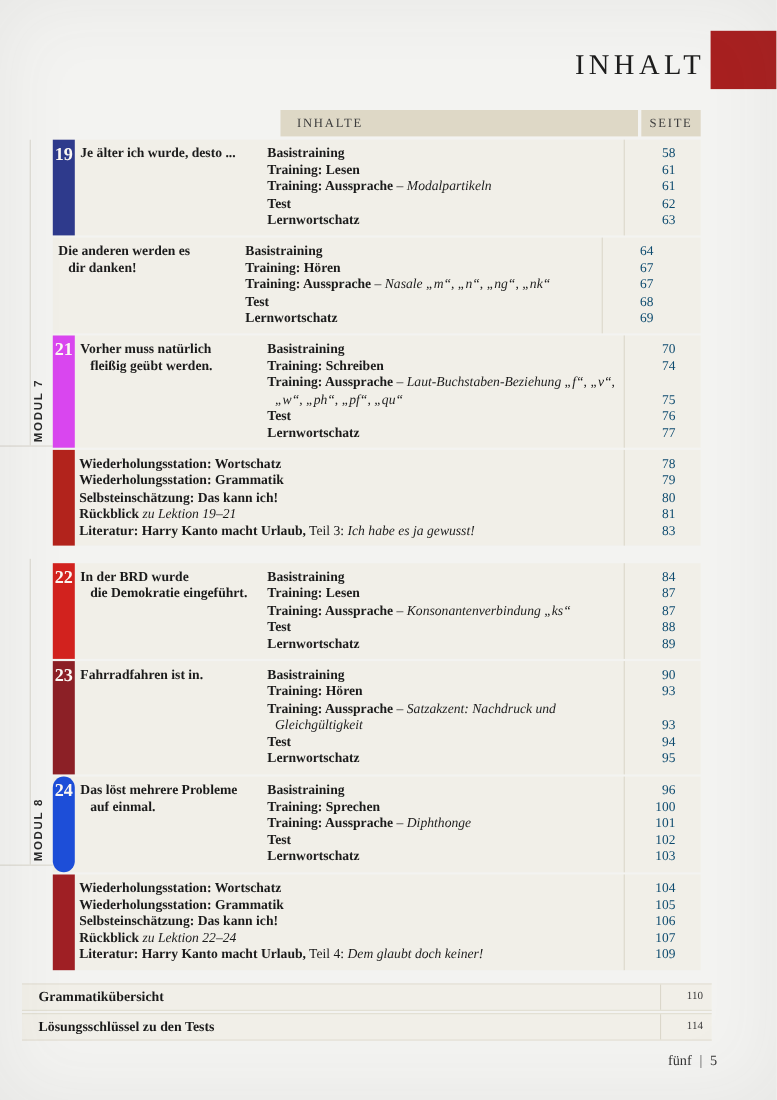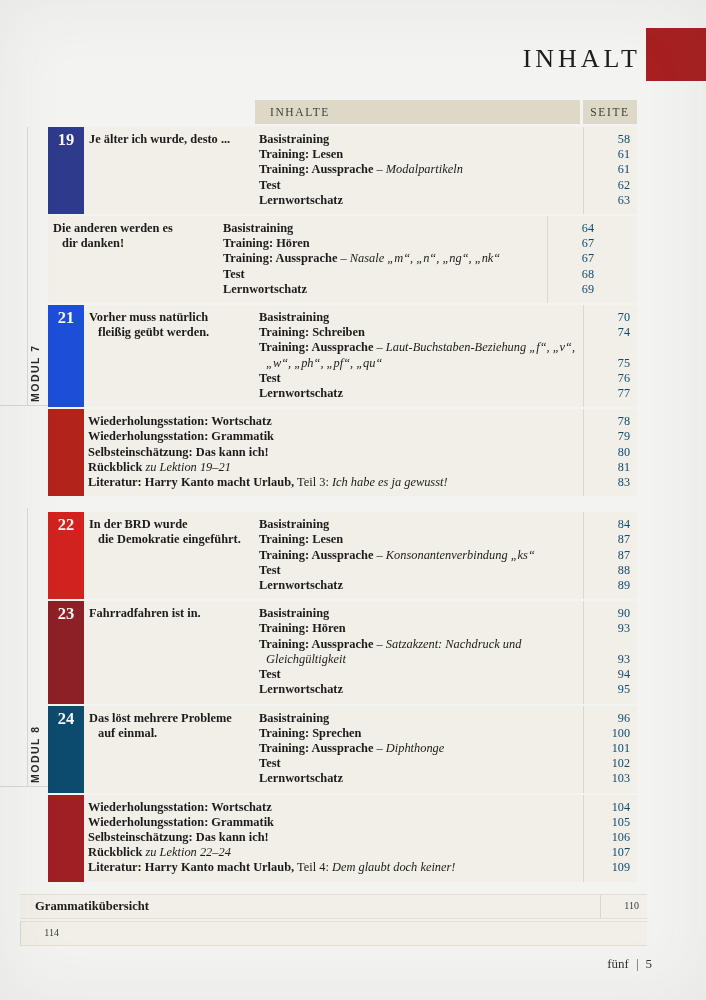--- a/index.html
+++ b/index.html
@@ -21,21 +21,21 @@
   .thead { position:absolute; left:255px; top:100px; width:382px; height:24px; display:flex; }
   .thead .seg { background:#ded8c6; font-size:11.5px; letter-spacing:1.6px;
     color:#3c3c3c; line-height:24px; box-sizing:border-box; }
   .thead .seg-contents { width:325px; padding-left:15px; }
   .thead .seg-page { width:54px; margin-left:3px; text-align:center; }
 
   #toc-rows { position:absolute; left:48px; top:127px; width:589px; }
   .toc-row { display:flex; background:#f1efe8; margin-bottom:2px; }
   .toc-row.after-gap { margin-bottom:16px; }
 
-  .num-block { width:36px; flex:none; color:#fbf7f3; font-size:16.5px; font-weight:bold;
+  .num-block { width:20px; flex:none; color:#fbf7f3; font-size:16.5px; font-weight:bold;
     text-align:center; padding-top:3px; box-sizing:border-box; }
   .title-col { width:171px; flex:none; box-sizing:border-box;
     padding:5px 2px 6px 5px; font-weight:bold; font-size:12.4px; line-height:15.2px; }
   .title-line.cont { padding-left:9px; }
   .content-col { width:328px; flex:none; box-sizing:border-box;
     padding:5px 0 6px 4px; font-size:12.4px; line-height:15.2px; white-space:nowrap; }
   .content-col.wide { width:499px; }
   .content-line.cont { padding-left:7px; }
   .pages-col { width:54px; flex:none; box-sizing:border-box; border-left:1px solid #dbd7ca;
     padding:5px 7px 6px 0; text-align:right; font-size:12.2px; line-height:15.2px; color:#0c4a6e; }
@@ -118,21 +118,21 @@
       </div>
       <div class="pages-col">
         <div class="page-line">64</div>
         <div class="page-line">67</div>
         <div class="page-line">67</div>
         <div class="page-line">68</div>
         <div class="page-line">69</div>
       </div>
     </div>
     <div class="toc-row" style="background: rgb(241, 239, 232);">
-      <div class="num-block" style="background: #1d4ed8;">21</div>
+      <div class="num-block" style="background: #d946ef;">21</div>
       <div class="title-col">
         <div class="title-line">Vorher muss natürlich</div>
         <div class="title-line cont">fleißig geübt werden.</div>
       </div>
       <div class="content-col">
         <div class="content-line"><span class="seg-b">Basistraining</span></div>
         <div class="content-line"><span class="seg-b">Training: Schreiben</span></div>
         <div class="content-line"><span class="seg-b">Training: Aussprache</span><span class="seg-r"> – </span><span class="seg-i">Laut-Buchstaben-Beziehung „f“, „v“,</span></div>
         <div class="content-line cont"><span class="seg-i">„w“, „ph“, „pf“, „qu“</span></div>
         <div class="content-line"><span class="seg-b">Test</span></div>
@@ -201,21 +201,21 @@
       <div class="pages-col">
         <div class="page-line">90</div>
         <div class="page-line">93</div>
         <div class="page-line">&nbsp;</div>
         <div class="page-line">93</div>
         <div class="page-line">94</div>
         <div class="page-line">95</div>
       </div>
     </div>
     <div class="toc-row" style="background: rgb(241, 239, 232);">
-      <div class="num-block" style="background: #0c4a6e;">24</div>
+      <div class="num-block" style="background: #1d4ed8; border-radius: 15px;">24</div>
       <div class="title-col">
         <div class="title-line">Das löst mehrere Probleme</div>
         <div class="title-line cont">auf einmal.</div>
       </div>
       <div class="content-col">
         <div class="content-line"><span class="seg-b">Basistraining</span></div>
         <div class="content-line"><span class="seg-b">Training: Sprechen</span></div>
         <div class="content-line"><span class="seg-b">Training: Aussprache</span><span class="seg-r"> – </span><span class="seg-i">Diphthonge</span></div>
         <div class="content-line"><span class="seg-b">Test</span></div>
         <div class="content-line"><span class="seg-b">Lernwortschatz</span></div>
@@ -246,19 +246,20 @@
       </div>
     </div>
   </div>
 
 <div id="bottom-rows">
     <div class="bottom-row">
       <div class="bottom-label">Grammatikübersicht</div>
       <div class="bottom-page">110</div>
     </div>
     <div class="bottom-row">
+      <div class="bottom-label">Lösungsschlüssel zu den Tests</div>
       <div class="bottom-page">114</div>
     </div>
   </div>
 
 <div class="footer">
   <span>fünf</span><span class="sep">|</span><span>5</span>
 </div>
 
 </body></html>

